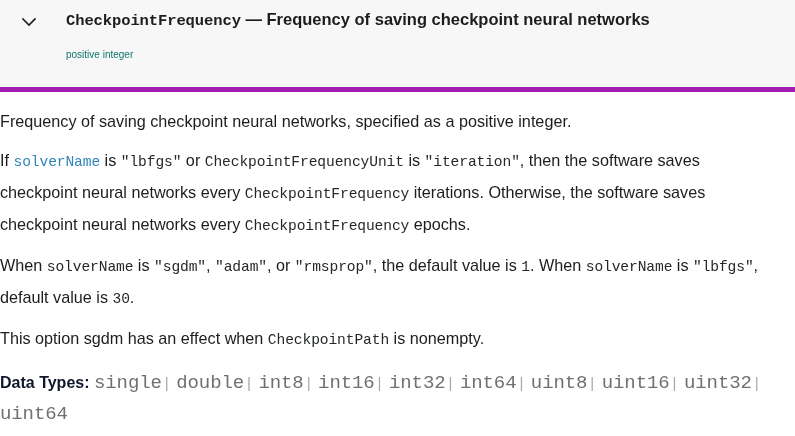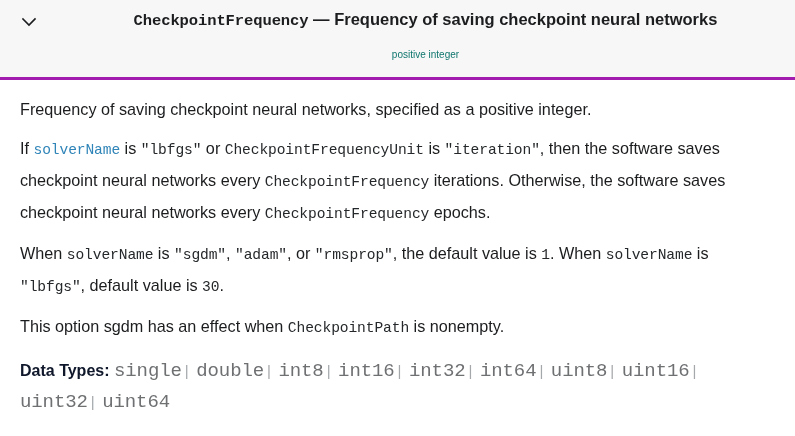--- a/index.html
+++ b/index.html
@@ -11,26 +11,25 @@
     width: 795px;
     height: 436px;
     font-family: "Liberation Sans", sans-serif;
     color: #1c1d1f;
     overflow: hidden;
   }
 
   
   .doc-header {
     background: #f7f7f7;
-    border-bottom: 3px solid #a21caf;
-    height: 80px;
+    border-bottom: 5px solid #a21caf;
+    height: 92px;
     box-sizing: border-box;
     position: relative;
     padding: 9px 10px 0 0;
-    text-align: center;
   }
   .chevron-btn {
     position: absolute;
     left: 16px;
     top: 10px;
     width: 26px;
     height: 24px;
     display: flex;
     align-items: center;
     justify-content: center;
@@ -55,21 +54,21 @@
   }
   .header-subtitle {
     font-size: 10px;
     color: #0f766e;
     line-height: 22px;
     margin-top: 12px;
   }
 
   
   .doc-body {
-    padding: 10px 22px 0 20px;
+    padding: 10px 22px 0 0;
   }
   p.para {
     margin: 0 0 9px 0;
     font-size: 16.2px;
     line-height: 30px;
     color: #1c1d1f;
     max-width: 765px;
   }
   p.para:first-child { margin-top: 4px; }
 

